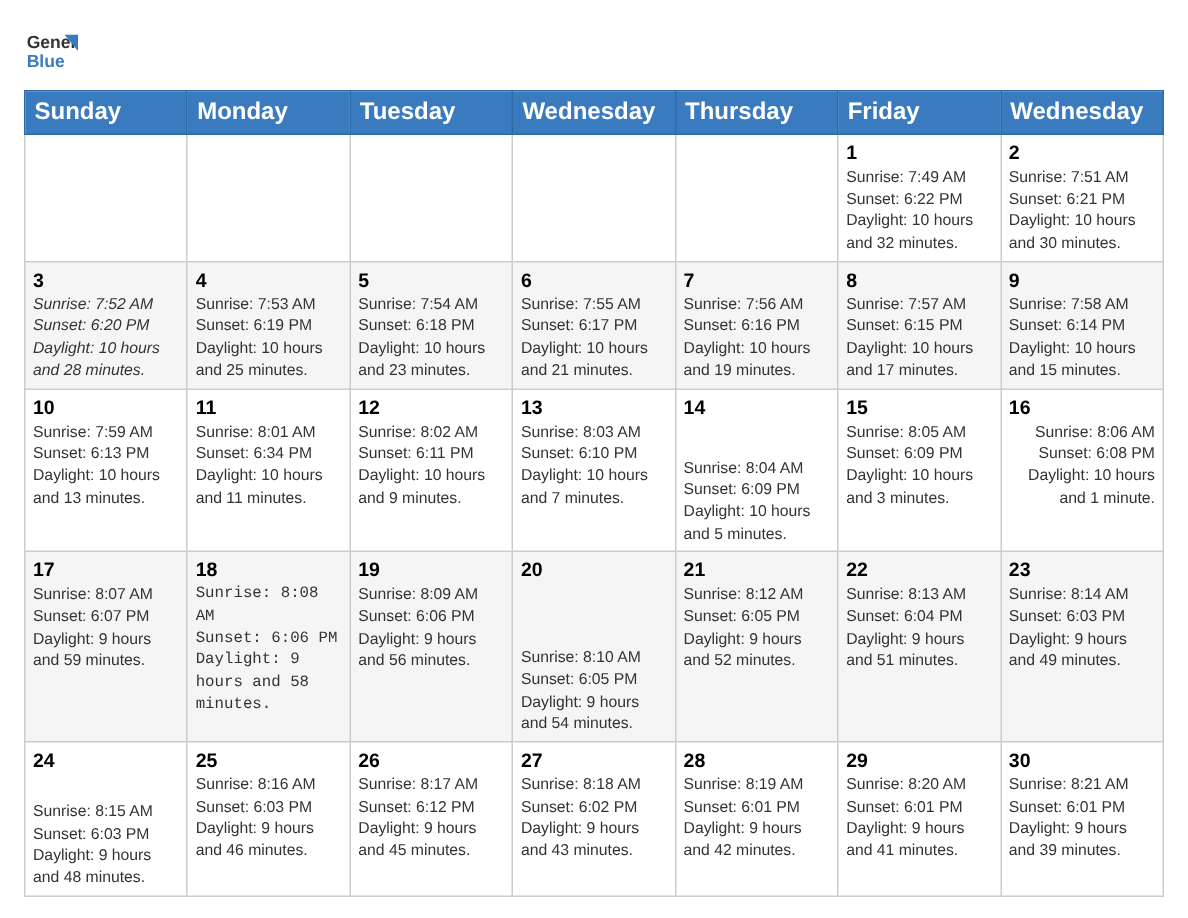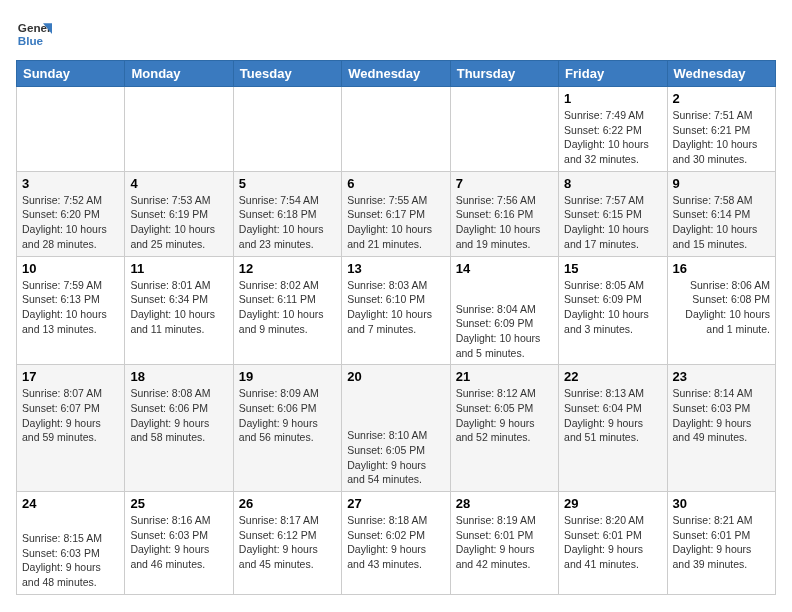--- a/index.html
+++ b/index.html
@@ -40,21 +40,21 @@
     .calendar {
       width: 100%;
       border-collapse: collapse;
       font-size: 11px;
     }
     .calendar th {
       background-color: #3a7abf;
       color: #fff;
       text-align: left;
       padding: 5px 6px;
-      font-size: 13px;
+      font-size: 16px;
       border: 1px solid #2d6aa8;
     }
     .calendar td {
       border: 1px solid #ccc;
       vertical-align: top;
       padding: 4px 5px;
       width: calc(100% / 7);
       min-height: 80px;
       background: #fff;
     }
@@ -121,21 +121,21 @@
         <td>
           <span class="day-num">2</span>
           <div class="day-info" style="white-space: pre-line;">Sunrise: 7:51 AM
 Sunset: 6:21 PM
 Daylight: 10 hours and 30 minutes.</div>
         </td>
       </tr>
       <tr>
         <td>
           <span class="day-num">3</span>
-          <div class="day-info" style="white-space: pre-line;">Sunrise: 7:52 AM
+          <div class="day-info" style="white-space: pre-line; font-style: italic;">Sunrise: 7:52 AM
 Sunset: 6:20 PM
 Daylight: 10 hours and 28 minutes.</div>
         </td>
         <td>
           <span class="day-num">4</span>
           <div class="day-info" style="white-space: pre-line;">Sunrise: 7:53 AM
 Sunset: 6:19 PM
 Daylight: 10 hours and 25 minutes.</div>
         </td>
         <td>
@@ -215,21 +215,21 @@
       </tr>
       <tr>
         <td>
           <span class="day-num">17</span>
           <div class="day-info" style="white-space: pre-line;">Sunrise: 8:07 AM
 Sunset: 6:07 PM
 Daylight: 9 hours and 59 minutes.</div>
         </td>
         <td>
           <span class="day-num">18</span>
-          <div class="day-info" style="white-space: pre-line;">Sunrise: 8:08 AM
+          <div class="day-info" style="white-space: pre-line; font-family: Liberation Mono, monospace;">Sunrise: 8:08 AM
 Sunset: 6:06 PM
 Daylight: 9 hours and 58 minutes.</div>
         </td>
         <td>
           <span class="day-num">19</span>
           <div class="day-info" style="white-space: pre-line;">Sunrise: 8:09 AM
 Sunset: 6:06 PM
 Daylight: 9 hours and 56 minutes.</div>
         </td>
         <td>

